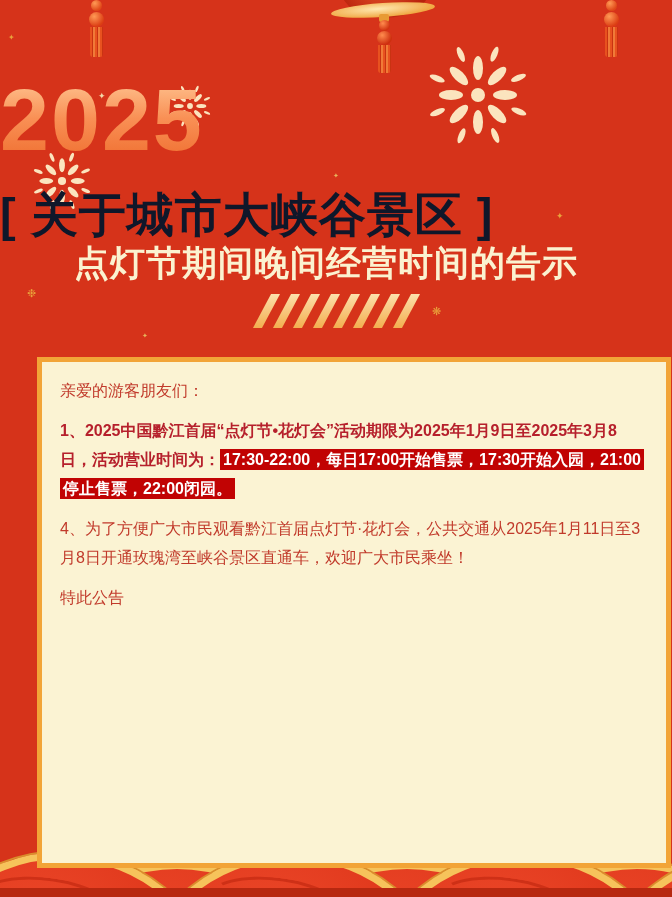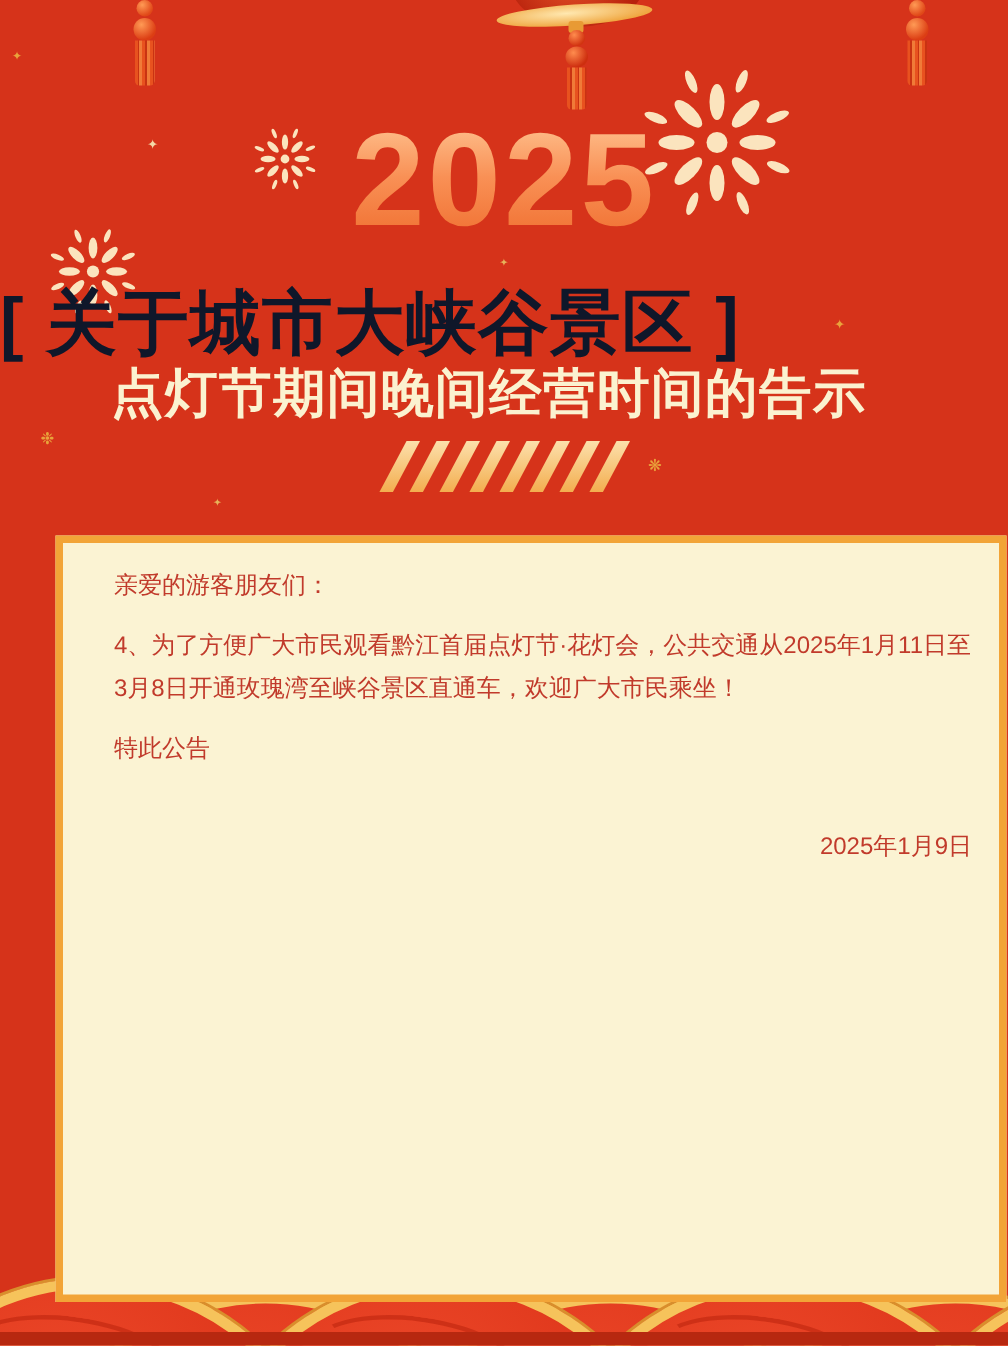--- a/index.html
+++ b/index.html
@@ -30,37 +30,37 @@
   .lantern .b2{position:absolute;left:46px;top:61px;width:15px;height:14px;border-radius:50%;
     background:radial-gradient(circle at 35% 30%,#FF8C4E,#CE2F0F 70%);}
   .lantern .fr{position:absolute;left:47px;top:75px;width:13px;height:28px;
     background:repeating-linear-gradient(90deg,#E8521F 0 2px,#C93312 2px 3px,#F07B38 3px 5px);
     border-radius:0 0 3px 3px;}
 
   .fw{position:absolute;z-index:1;}
   .sparkle{position:absolute;z-index:1;line-height:1;}
 
   
-  .year{position:absolute;left:0;top:76px;width:672px;text-align:center;z-index:2;
+  .year{position:absolute;left:0;top:76px;width:672px;z-index:2;
     font-size:88px;font-weight:800;letter-spacing:2px;line-height:1;
     background:linear-gradient(180deg,#FFC795 0%,#F99055 48%,#EF6D2E 100%);
     -webkit-background-clip:text;background-clip:text;color:transparent;}
   .title{position:absolute;left:0;top:170px;width:672px;text-align:left;z-index:2;
     font-size:47px;font-weight:900;color:#0f172a;line-height:1.25;letter-spacing:1px;margin-top:16px;}
   .subtitle{position:absolute;left:0;top:240px;width:652px;text-align:center;z-index:2;
     font-size:35px;font-weight:800;color:#FBF2D0;line-height:1.3;letter-spacing:1px;}
   .slashes{position:absolute;left:0;top:292px;width:672px;height:38px;z-index:2;
     display:flex;justify-content:center;align-items:center;gap:11px;}
   .slashes i{display:block;width:9px;height:34px;transform:skewX(-28deg);
     background:linear-gradient(180deg,#FCE0AC,#F3AE4F);}
 
   
   .card{position:absolute;left:37px;top:357px;width:588px;height:487px;z-index:4;
     background:#FBF3D3;border:5px solid #F2A437;padding:14px 18px 0 18px;overflow:hidden;}
-  .card p{margin:0 0 11px 16px;font-size:16px;line-height:29px;color:#C13A2B;}
+  .card p{margin:0 0 11px 0;font-size:16px;line-height:29px;color:#C13A2B;}
   .card p.bold{font-weight:700;color:#B6202C;}
   .hl{background:#C10303;color:#FFFFFF;font-weight:700;padding:2px 3px;
     -webkit-box-decoration-break:clone;box-decoration-break:clone;}
   .sig{margin-top:36px;text-align:right;}
   .sig p{margin:0;line-height:29px;}
 
   
   .scallop{position:absolute;width:310px;height:310px;border-radius:50%;
     border:7px solid #F6C35B;box-shadow:0 0 0 2px #D98E2C;
     background:radial-gradient(circle at 42% 28%,#EE4A2B,#DC3318 62%);}
@@ -149,24 +149,24 @@
       <i></i>
       <i></i>
       <i></i>
       <i></i>
       <i></i>
       <i></i>
     </div>
 
   <div class="card">
     <p>亲爱的游客朋友们：</p>
+    <p class="bold"><span>1、2025中国黔江首届“点灯节•花灯会”活动期限为2025年1月9日至2025年3月8日，活动营业时间为：</span><span class="hl">17:30-22:00，每日17:00开始售票，17:30开始入园，21:00停止售票，22:00闭园。</span></p>
     <p>4、为了方便广大市民观看黔江首届点灯节·花灯会，公共交通从2025年1月11日至3月8日开通玫瑰湾至峡谷景区直通车，欢迎广大市民乘坐！</p>
     <p>特此公告</p>
     <div class="sig">
-      <p>2025年1月9日</p>
     </div>
   </div>
 
   <div>
     <div class="scallop back" style="left:15px;"></div>
     <div class="scallop back" style="left:245px;"></div>
     <div class="scallop back" style="left:475px;"></div>
     <div class="scallop front" style="left:-100px;"></div>
     <div class="scallop front" style="left:130px;"></div>
     <div class="scallop front" style="left:360px;"></div>

